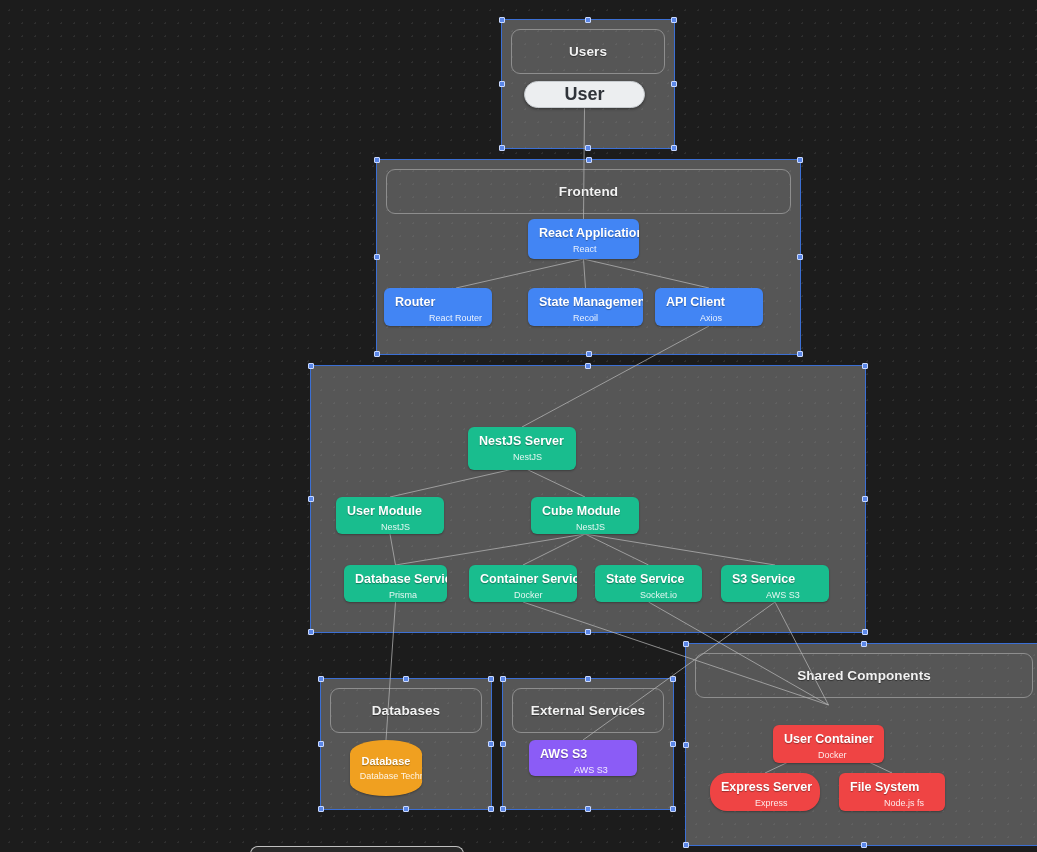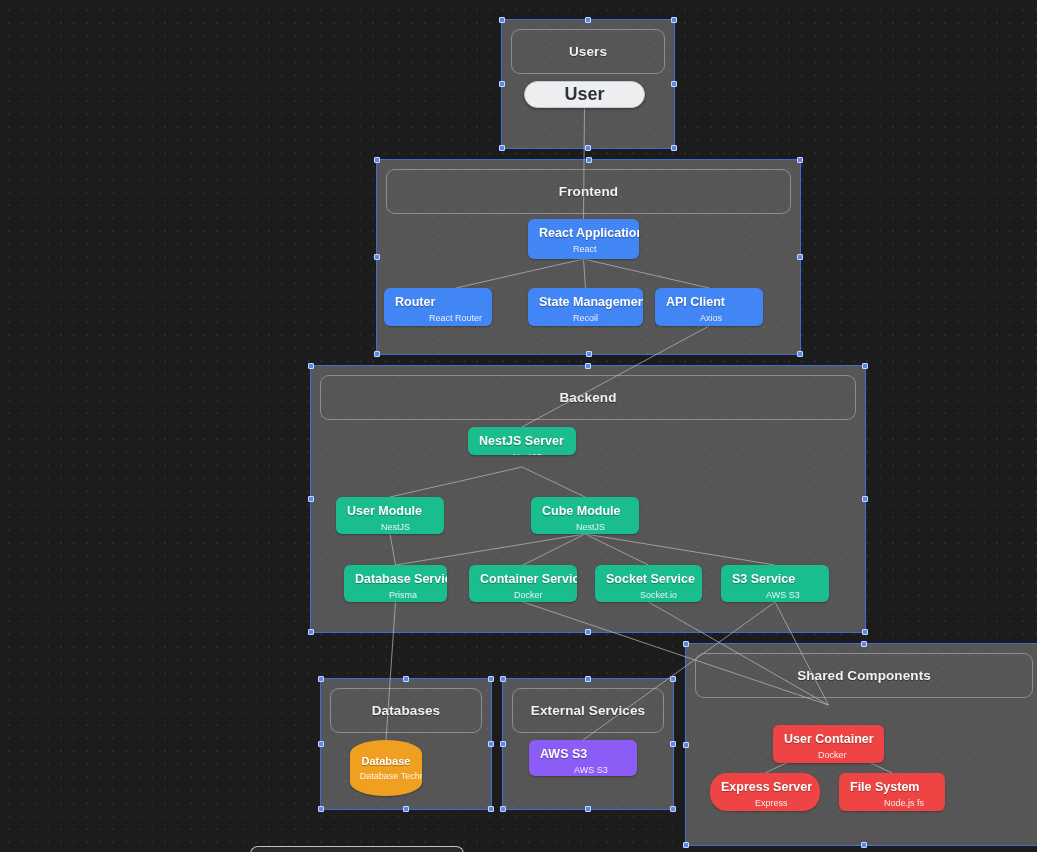--- a/index.html
+++ b/index.html
@@ -210,23 +210,20 @@
         <div class="handle h-tl"></div>
         <div class="handle h-tm"></div>
         <div class="handle h-tr"></div>
         <div class="handle h-lm"></div>
         <div class="handle h-rm"></div>
         <div class="handle h-bl"></div>
         <div class="handle h-bm"></div>
         <div class="handle h-br"></div>
       </div>
       <div class="group selected" style="left: 311px; top: 366px; width: 554px; height: 266px;">
-        <div class="group-header">
-          <span class="group-title">Backend</span>
-        </div>
         <div class="handle h-tl"></div>
         <div class="handle h-tm"></div>
         <div class="handle h-tr"></div>
         <div class="handle h-lm"></div>
         <div class="handle h-rm"></div>
         <div class="handle h-bl"></div>
         <div class="handle h-bm"></div>
         <div class="handle h-br"></div>
       </div>
       <div class="group selected" style="left: 321px; top: 679px; width: 170px; height: 130px;">
@@ -282,42 +279,42 @@
         <span class="n-sub">React Router</span>
       </div>
       <div class="node rect" style="left: 528px; top: 288px; width: 115px; height: 38px; background: rgb(66, 133, 244);">
         <span class="n-title">State Management</span>
         <span class="n-sub">Recoil</span>
       </div>
       <div class="node rect" style="left: 655px; top: 288px; width: 108px; height: 38px; background: rgb(66, 133, 244);">
         <span class="n-title">API Client</span>
         <span class="n-sub">Axios</span>
       </div>
-      <div class="node rect" style="left: 468px; top: 427px; width: 108px; height: 28px; background: rgb(25, 189, 142);">
+      <div class="node rect" style="left: 468px; top: 427px; width: 108px; height: 43px; background: rgb(25, 189, 142);">
         <span class="n-title">NestJS Server</span>
         <span class="n-sub">NestJS</span>
       </div>
       <div class="node rect" style="left: 336px; top: 497px; width: 108px; height: 37px; background: rgb(25, 189, 142);">
         <span class="n-title">User Module</span>
         <span class="n-sub">NestJS</span>
       </div>
       <div class="node rect" style="left: 531px; top: 497px; width: 108px; height: 37px; background: rgb(25, 189, 142);">
         <span class="n-title">Cube Module</span>
         <span class="n-sub">NestJS</span>
       </div>
       <div class="node rect" style="left: 344px; top: 565px; width: 103px; height: 37px; background: rgb(25, 189, 142);">
         <span class="n-title">Database Service</span>
         <span class="n-sub">Prisma</span>
       </div>
       <div class="node rect" style="left: 469px; top: 565px; width: 108px; height: 37px; background: rgb(25, 189, 142);">
         <span class="n-title">Container Service</span>
         <span class="n-sub">Docker</span>
       </div>
       <div class="node rect" style="left: 595px; top: 565px; width: 107px; height: 37px; background: rgb(25, 189, 142);">
-        <span class="n-title">Socket Service</span>
+        <span class="n-title">State Service</span>
         <span class="n-sub">Socket.io</span>
       </div>
       <div class="node rect" style="left: 721px; top: 565px; width: 108px; height: 37px; background: rgb(25, 189, 142);">
         <span class="n-title">S3 Service</span>
         <span class="n-sub">AWS S3</span>
       </div>
       <div class="node cylinder" style="left: 350px; top: 740px; width: 72px; height: 56px; background: rgb(240, 160, 32);">
         <span class="n-title">Database</span>
         <span class="n-sub">Database Technology</span>
       </div>

